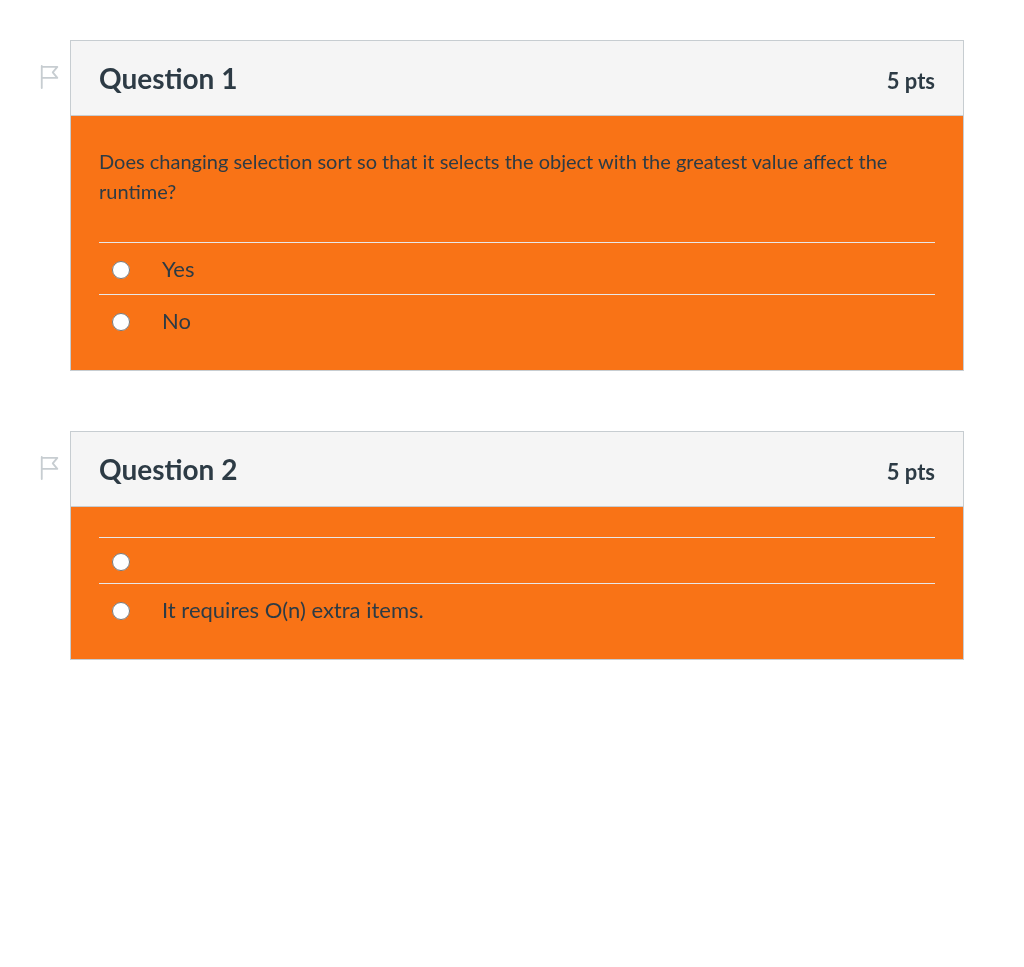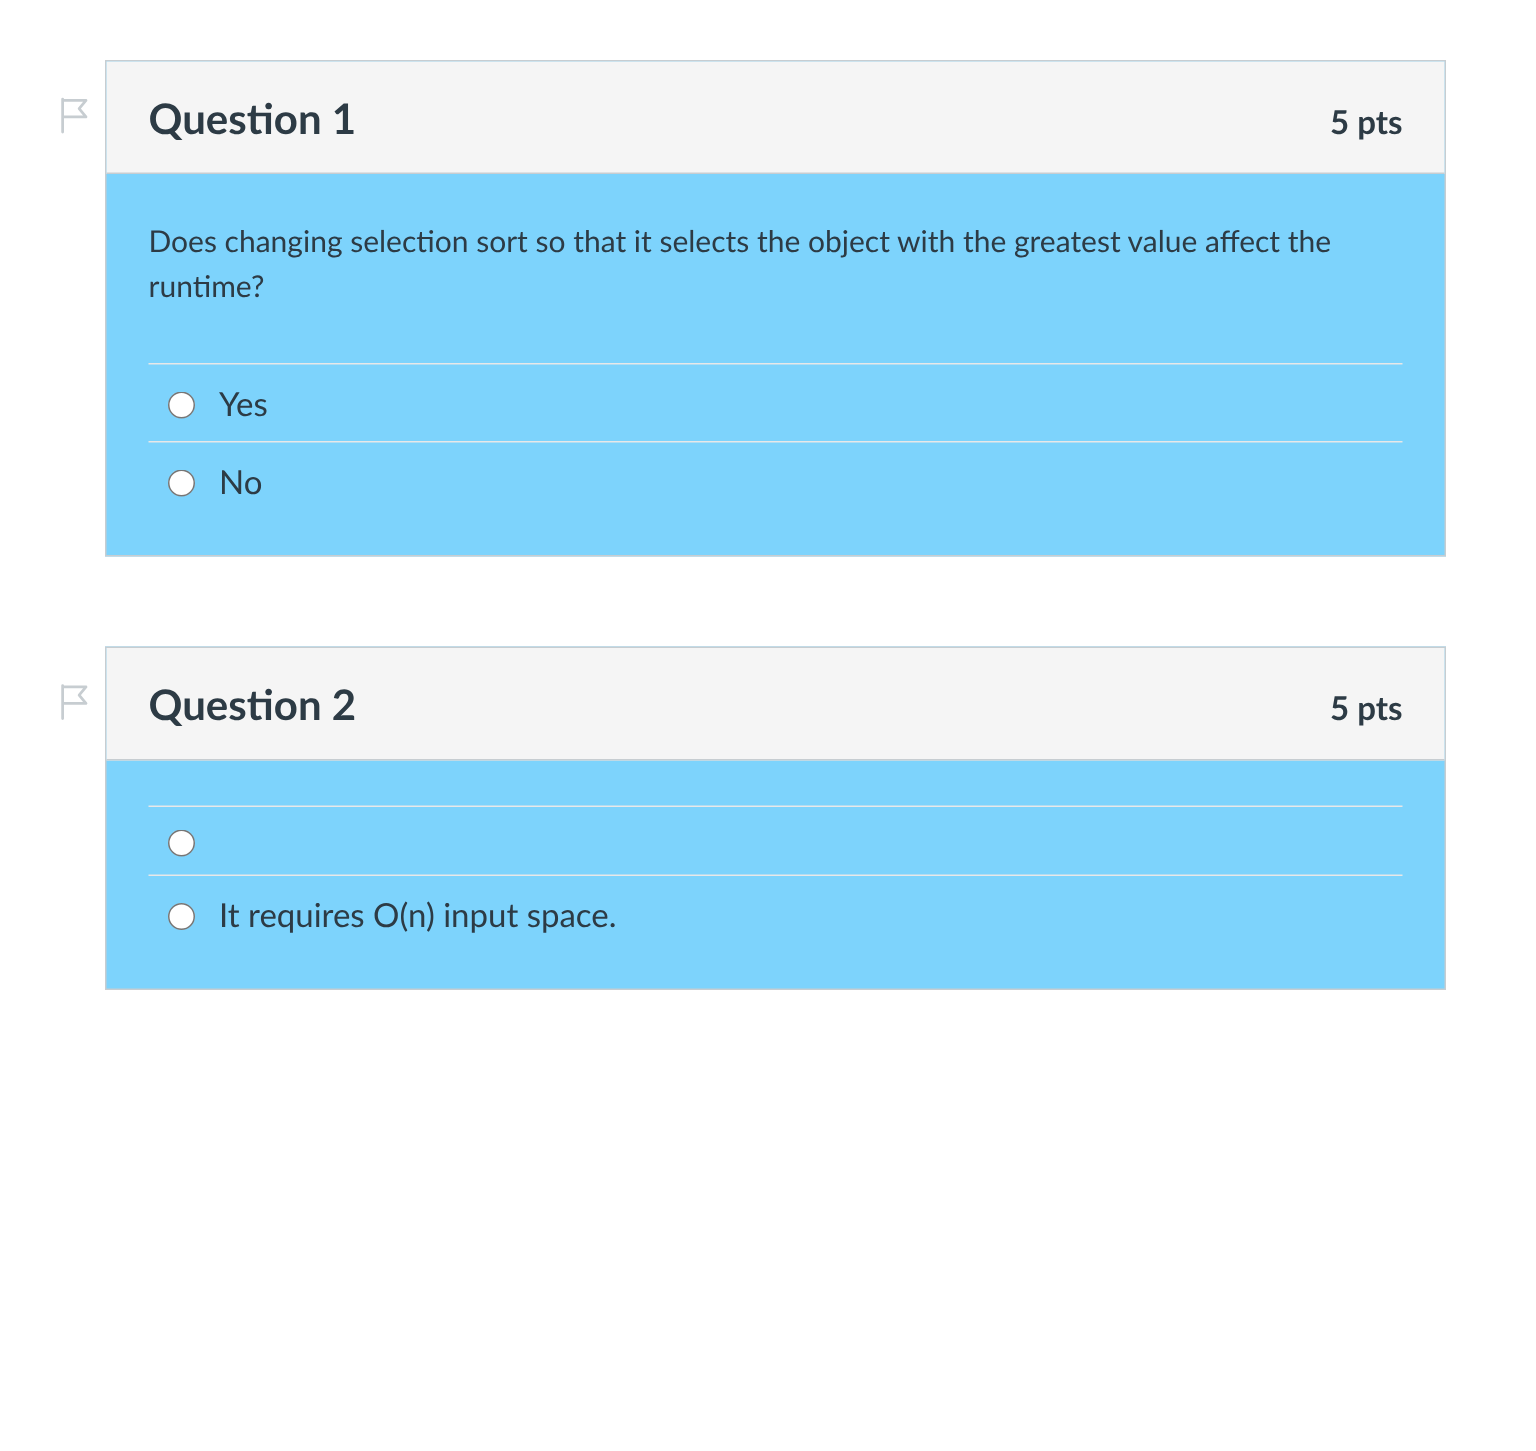--- a/index.html
+++ b/index.html
@@ -29,21 +29,21 @@
   .flag-icon {
     width: 22px;
     height: 26px;
     stroke: #c7cdd1;
     fill: none;
     stroke-width: 2;
   }
   .card {
     flex: 1;
     border: 1px solid #c7cdd1;
-    background: #7dd3fc;
+    background: #f97316;
   }
   .card-header {
     background: #f5f5f5;
     border-bottom: 1px solid #c7cdd1;
     padding: 20px 28px;
     display: flex;
     justify-content: space-between;
     align-items: baseline;
   }
   .q-title {
@@ -78,20 +78,21 @@
   }
   .option-row input[type="radio"] {
     width: 18px;
     height: 18px;
     margin-right: 16px;
     accent-color: #2d3b45;
     cursor: pointer;
   }
   .option-label {
     cursor: pointer;
+    margin-left: 16px;
   }
 </style>
 </head>
 <body>
 
 <div class="page">
 
   <div class="question-block">
     <div class="flag-col">
       <svg class="flag-icon" viewBox="0 0 24 28">
@@ -130,20 +131,20 @@
         <span class="q-title">Question 2</span>
         <span class="q-pts">5 pts</span>
       </div>
       <div class="card-body">
         <div class="options">
           <label class="option-row">
             <input type="radio" name="q2" style="">
           </label>
           <label class="option-row">
             <input type="radio" name="q2" style="">
-            <span class="option-label">It requires O(n) input space.</span>
+            <span class="option-label">It requires O(n) extra items.</span>
           </label>
         </div>
       </div>
     </div>
   </div>
 
 </div>
 
 </body></html>

